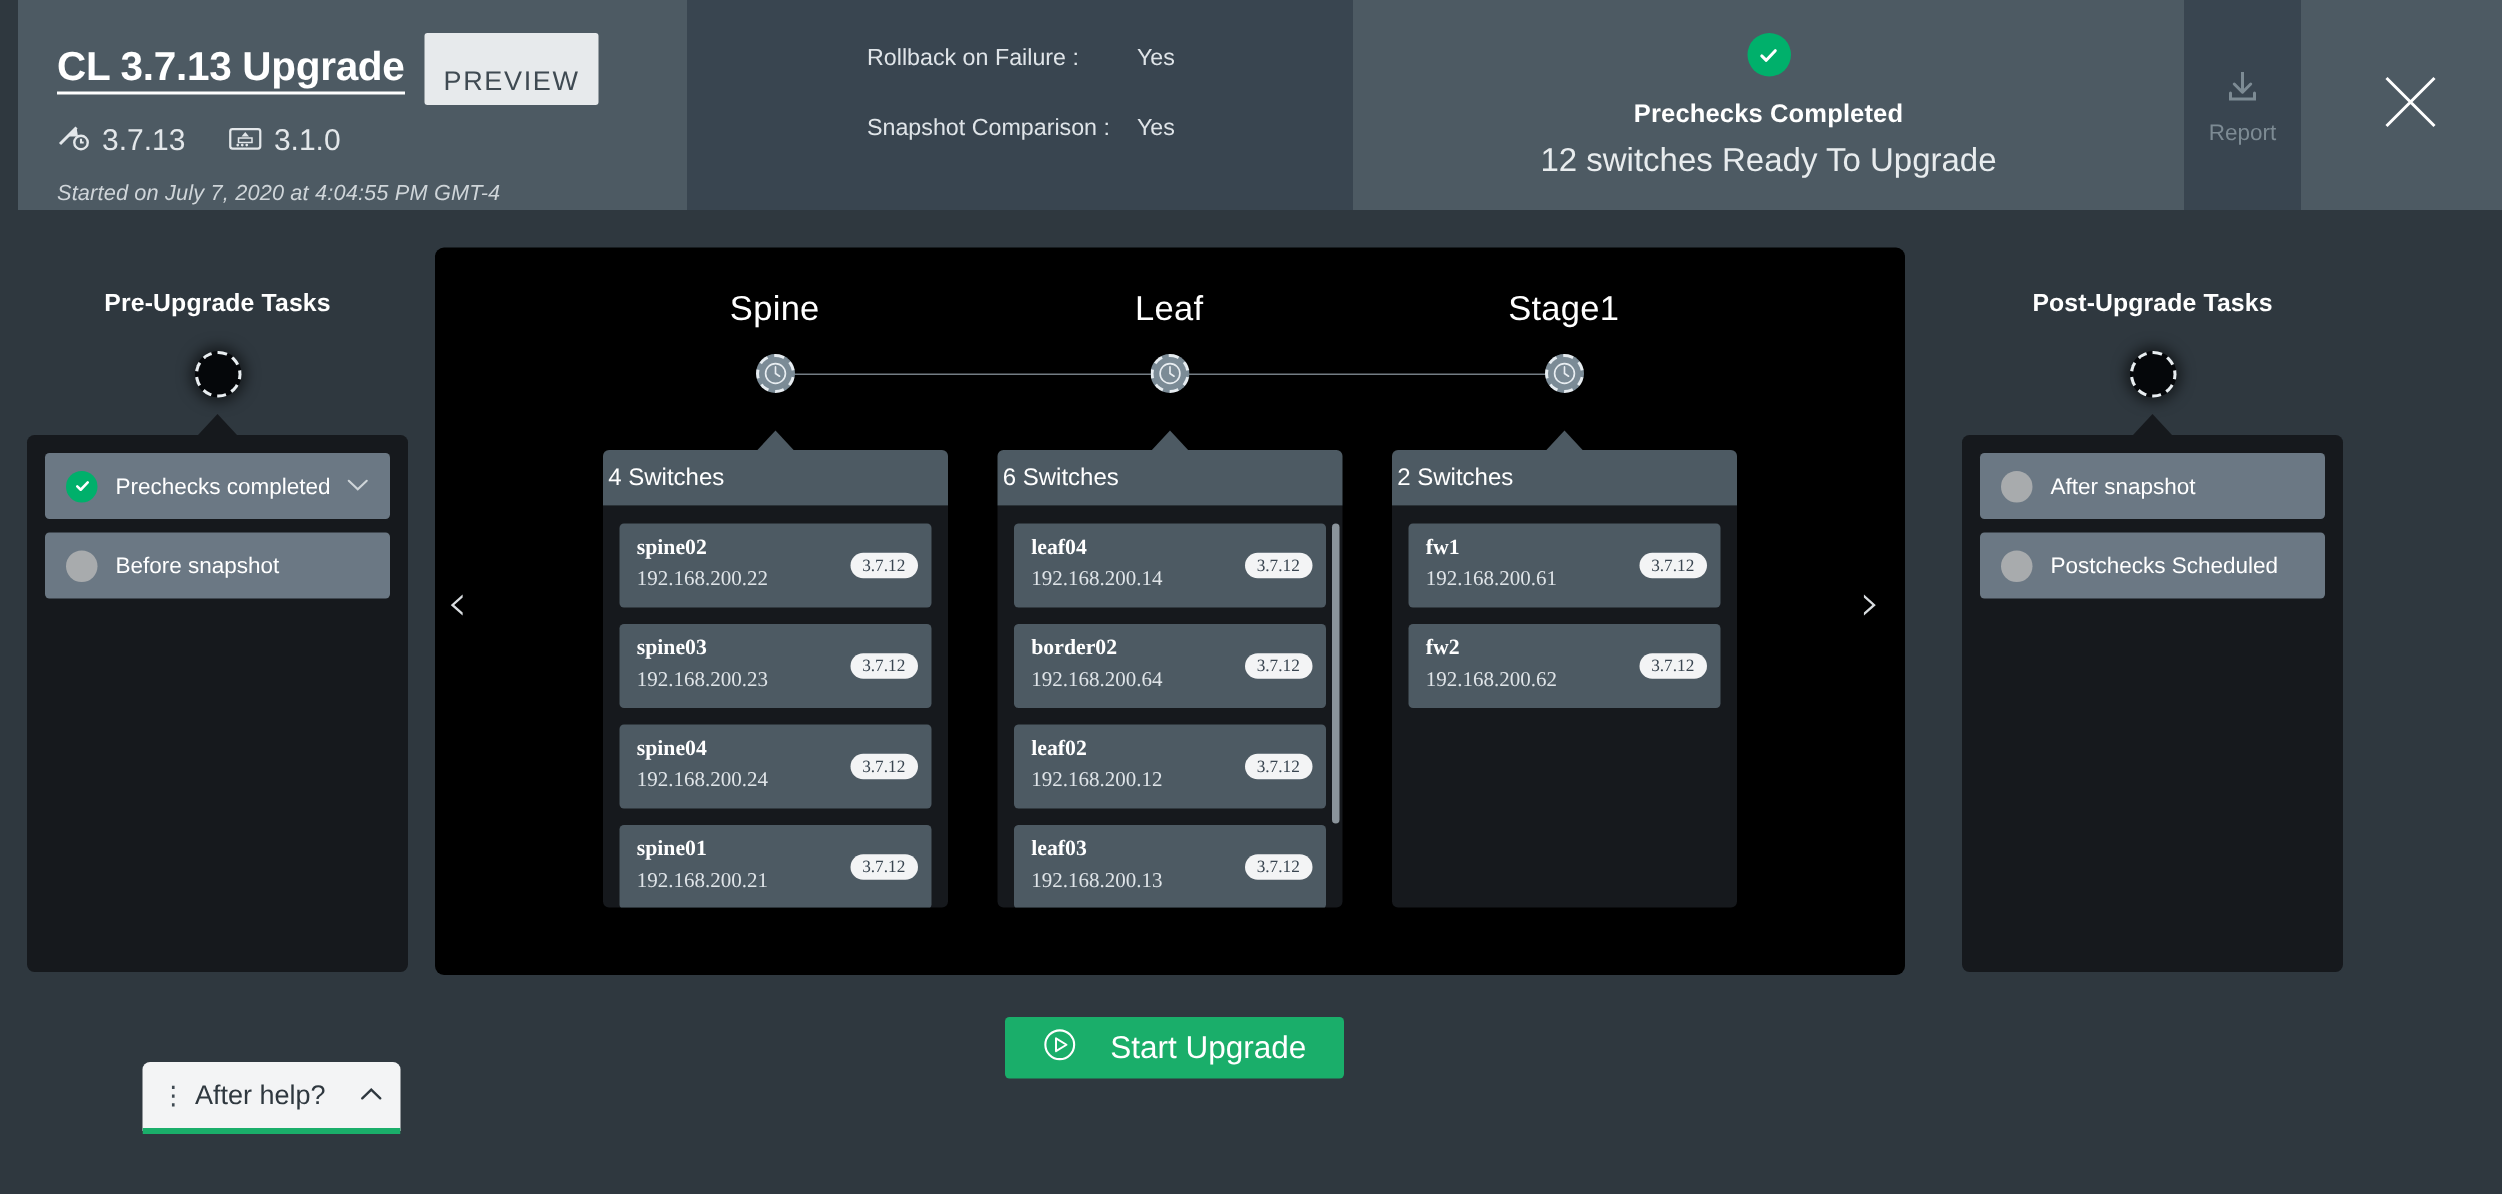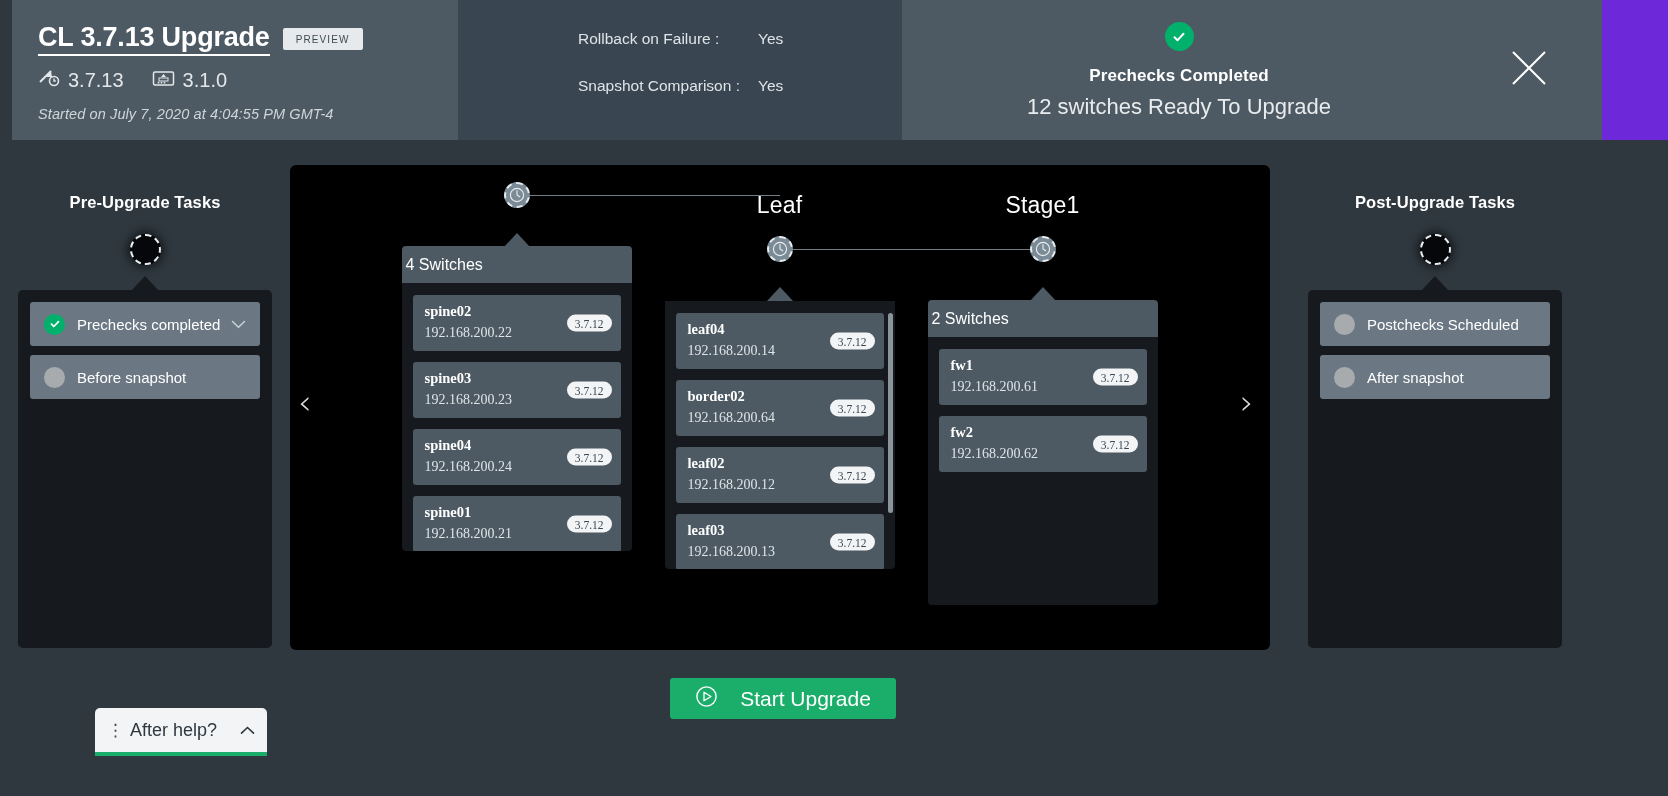--- a/index.html
+++ b/index.html
@@ -24,22 +24,22 @@
     position: relative;
   }
   .title-row { display: flex; align-items: center; gap: 13px; }
   .app-title {
     font-size: 27px; font-weight: bold; color: #ffffff;
     border-bottom: 2px solid #ffffff; padding-bottom: 1px;
     letter-spacing: -0.2px;
   }
   .preview-badge {
     background: #e7eaec; color: #3f4a52;
-    font-size: 10px; letter-spacing: 1.1px;
-    padding: 6px 13px 5px 13px; border-radius: 2px;
+    font-size: 18px; letter-spacing: 1.1px;
+    padding: 22px 13px 5px 13px; border-radius: 2px;
     font-weight: 400;
     text-align: center;
   }
   .ver-row { display: flex; align-items: center; gap: 28px; margin-top: 12px; }
   .ver-item { display: flex; align-items: center; gap: 8px; }
   .ver-item .vtext { font-size: 20px; color: #e3e7ea; font-weight: 300; }
   .started-line {
     margin-top: 14px; font-size: 14.5px; color: #cfd5d9;
     font-style: italic; letter-spacing: 0.1px;
   }
@@ -315,20 +315,30 @@
   <div class="hdr-status-pane">
     <div class="check-circle">
       <svg width="16" height="16" viewBox="0 0 16 16">
         <path d="M3.5 8.3 L6.5 11.2 L12.5 4.8" stroke="#ffffff" stroke-width="2" fill="none" stroke-linecap="round" stroke-linejoin="round"></path>
       </svg>
     </div>
     <div class="status-title">Prechecks Completed</div>
     <div class="status-sub">12 switches Ready To Upgrade</div>
   </div>
 
+  <div class="hdr-report-pane">
+    <span>
+      <svg width="30" height="30" viewBox="0 0 30 30">
+        <path d="M15 5 L15 18" stroke="#7d8b94" stroke-width="2" fill="none"></path>
+        <path d="M9.5 13 L15 18.5 L20.5 13" stroke="#7d8b94" stroke-width="2" fill="none" stroke-linecap="round" stroke-linejoin="round"></path>
+        <path d="M7 19 L7 23 L23 23 L23 19" stroke="#7d8b94" stroke-width="2" fill="none" stroke-linecap="round"></path>
+      </svg>
+    </span>
+    <span class="report-label">Report</span>
+  </div>
 
   <div class="hdr-close-pane">
     <span>
       <svg width="42" height="42" viewBox="0 0 42 42">
         <path d="M5 5 L37 37 M37 5 L5 37" stroke="#ffffff" stroke-width="2" fill="none"></path>
       </svg>
     </span>
   </div>
 </div>
 
@@ -356,20 +366,21 @@
         <span class="task-dot"></span>
         <span class="task-label">Before snapshot</span>
       </div>
     </div>
   </div>
 
   <div class="stage-canvas">
     <div class="stage-cols">
 
       <div class="stage-col">
+        <div class="stage-name">Spine</div>
         <div class="stage-node-wrap">
           <div class="connector conn-right"></div>
           <div class="stage-node">
             <svg width="16" height="16" viewBox="0 0 16 16">
               <circle cx="8" cy="8" r="6.6" fill="none" stroke="#e8edf1" stroke-width="1.1"></circle>
               <path d="M8 3.6 L8 8 L10.7 9.8" stroke="#e8edf1" stroke-width="1.1" fill="none" stroke-linecap="round"></path>
             </svg>
           </div>
         </div>
         <div class="stage-arrow-up"></div>
@@ -405,20 +416,23 @@
         <div class="stage-node-wrap">
           <div class="connector conn-right"></div>
           <div class="stage-node">
             <svg width="16" height="16" viewBox="0 0 16 16">
               <circle cx="8" cy="8" r="6.6" fill="none" stroke="#e8edf1" stroke-width="1.1"></circle>
               <path d="M8 3.6 L8 8 L10.7 9.8" stroke="#e8edf1" stroke-width="1.1" fill="none" stroke-linecap="round"></path>
             </svg>
           </div>
         </div>
         <div class="stage-arrow-up"></div>
+        <div class="sw-panel-head">
+          <span class="sw-panel-head-text">6 Switches</span>
+        </div>
         <div class="sw-panel-body">
           <div class="sw-card">
             <div class="sw-name">leaf04</div>
             <div class="sw-ip">192.168.200.14</div>
             <div class="sw-ver">3.7.12</div>
           </div>
           <div class="sw-card">
             <div class="sw-name">border02</div>
             <div class="sw-ip">192.168.200.64</div>
             <div class="sw-ver">3.7.12</div>
@@ -474,25 +488,25 @@
   <div class="nav-arrow nav-left">‹</div>
   <div class="nav-arrow nav-right">›</div>
 
   <div class="side-col right">
     <div class="side-heading">Post-Upgrade Tasks</div>
     <div class="side-node"></div>
     <div class="side-arrow-up"></div>
     <div class="side-box">
       <div class="task-item">
         <span class="task-dot"></span>
-        <span class="task-label">Postchecks Scheduled</span>
+        <span class="task-label">After snapshot</span>
       </div>
       <div class="task-item">
         <span class="task-dot"></span>
-        <span class="task-label">After snapshot</span>
+        <span class="task-label">Postchecks Scheduled</span>
       </div>
     </div>
   </div>
 
   <div class="start-btn">
     <span>
       <svg width="23" height="23" viewBox="0 0 23 23">
         <circle cx="11.5" cy="11.5" r="9.6" fill="none" stroke="#ffffff" stroke-width="1.4"></circle>
         <path d="M9 7.2 L16 11.5 L9 15.8 Z" fill="none" stroke="#ffffff" stroke-width="1.3" stroke-linejoin="round"></path>
       </svg>

